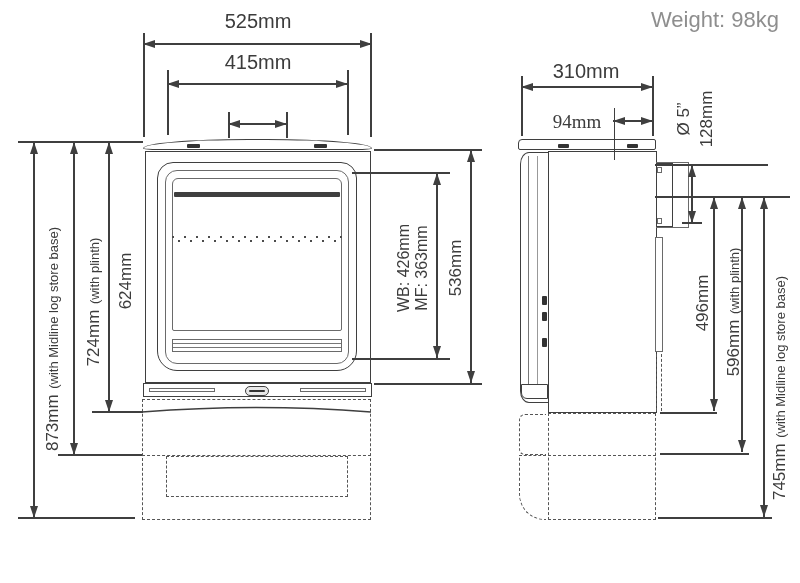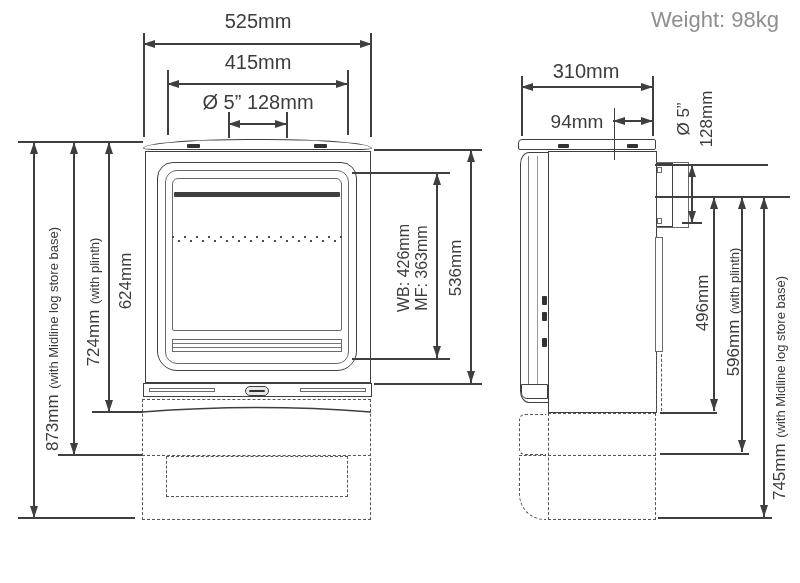--- a/index.html
+++ b/index.html
@@ -145,38 +145,37 @@
   <div class="vdim" style="left:691px;top:165px;height:58px;"></div>
 
   <div class="vdim" style="left:713px;top:197px;height:214px;"></div>
   <div class="vdim" style="left:741px;top:197px;height:255px;"></div>
   <div class="vdim" style="left:763px;top:197px;height:320px;"></div>
 
   <div class="lbl weight" style="left:715px;top:20px;">Weight: 98kg</div>
 
   <div class="lbl" style="left:258px;top:21px;">525mm</div>
   <div class="lbl" style="left:258px;top:62px;">415mm</div>
-  <div class="lbl" style="left:258px;top:102px;">Ø 5” 128mm</div>
 
   <div class="lbl rot" style="left:51px;top:339px;">
     <span class="b">873mm</span>
     <span class="s">(with Midline log store base)</span>
   </div>
   <div class="lbl rot" style="left:92px;top:302px;">
     <span class="b">724mm</span>
     <span class="s">(with plinth)</span>
   </div>
   <div class="lbl rot b" style="left:126px;top:281px;">624mm</div>
 
   <div class="lbl rot m16" style="left:404px;top:268px;">WB: 426mm</div>
   <div class="lbl rot m16" style="left:422px;top:268px;">MF: 363mm</div>
   <div class="lbl rot b" style="left:456px;top:268px;">536mm</div>
 
   <div class="lbl" style="left:586px;top:71px;">310mm</div>
-  <div class="lbl" style="left:577px;top:122px;font-size:19px;">94mm</div>
+  <div class="lbl" style="left:577px;top:122px;font-size:19px;font-family:Liberation Serif, serif;">94mm</div>
   <div class="lbl rot b" style="left:684px;top:119px;">Ø 5”</div>
   <div class="lbl rot b" style="left:707px;top:119px;">128mm</div>
 
   <div class="lbl rot b" style="left:703px;top:303px;">496mm</div>
   <div class="lbl rot" style="left:732px;top:312px;">
     <span class="b">596mm</span>
     <span class="s">(with plinth)</span>
   </div>
   <div class="lbl rot" style="left:778px;top:388px;">
     <span class="b">745mm</span>

